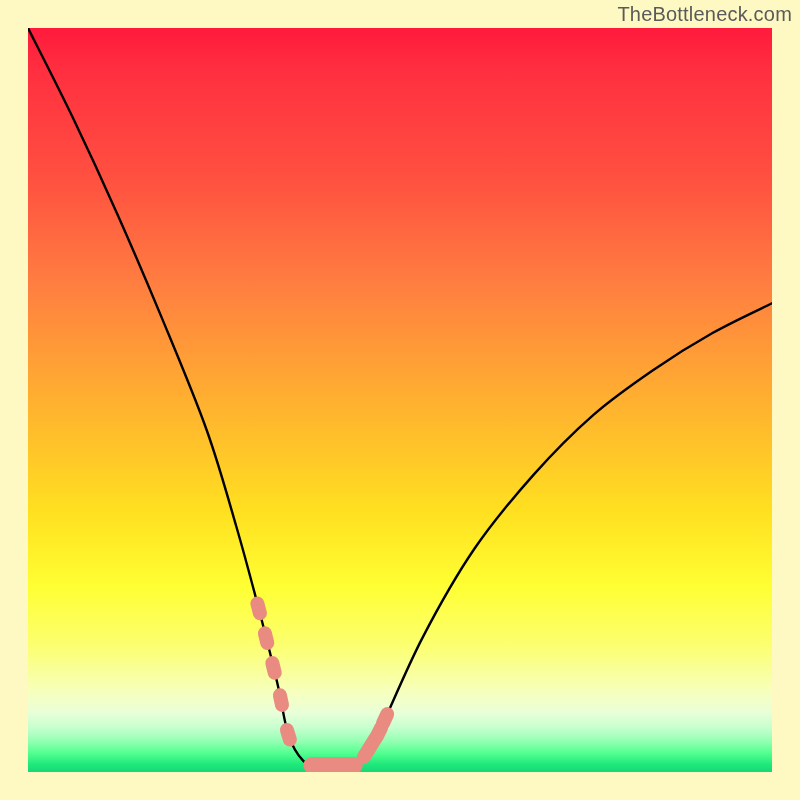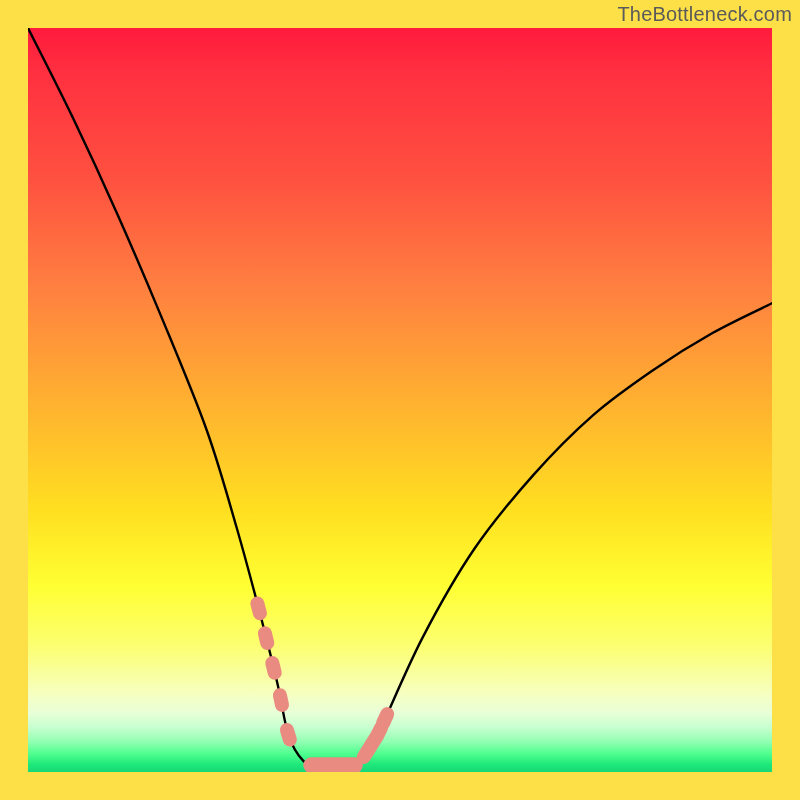--- a/index.html
+++ b/index.html
@@ -10,21 +10,21 @@
     background: #000;
     overflow: hidden;
     font-family: Arial, Helvetica, sans-serif;
   }
   .frame {
     position: absolute;
     top: 0;
     left: 0;
     width: 800px;
     height: 800px;
-    background: #fde047;
+    background: #fef9c3;
   }
   .plot {
     position: absolute;
     top: 28px;
     left: 28px;
     width: 744px;
     height: 744px;
     background: linear-gradient(to bottom,
       #ff1a3c 0%,
       #ff3040 6%,

